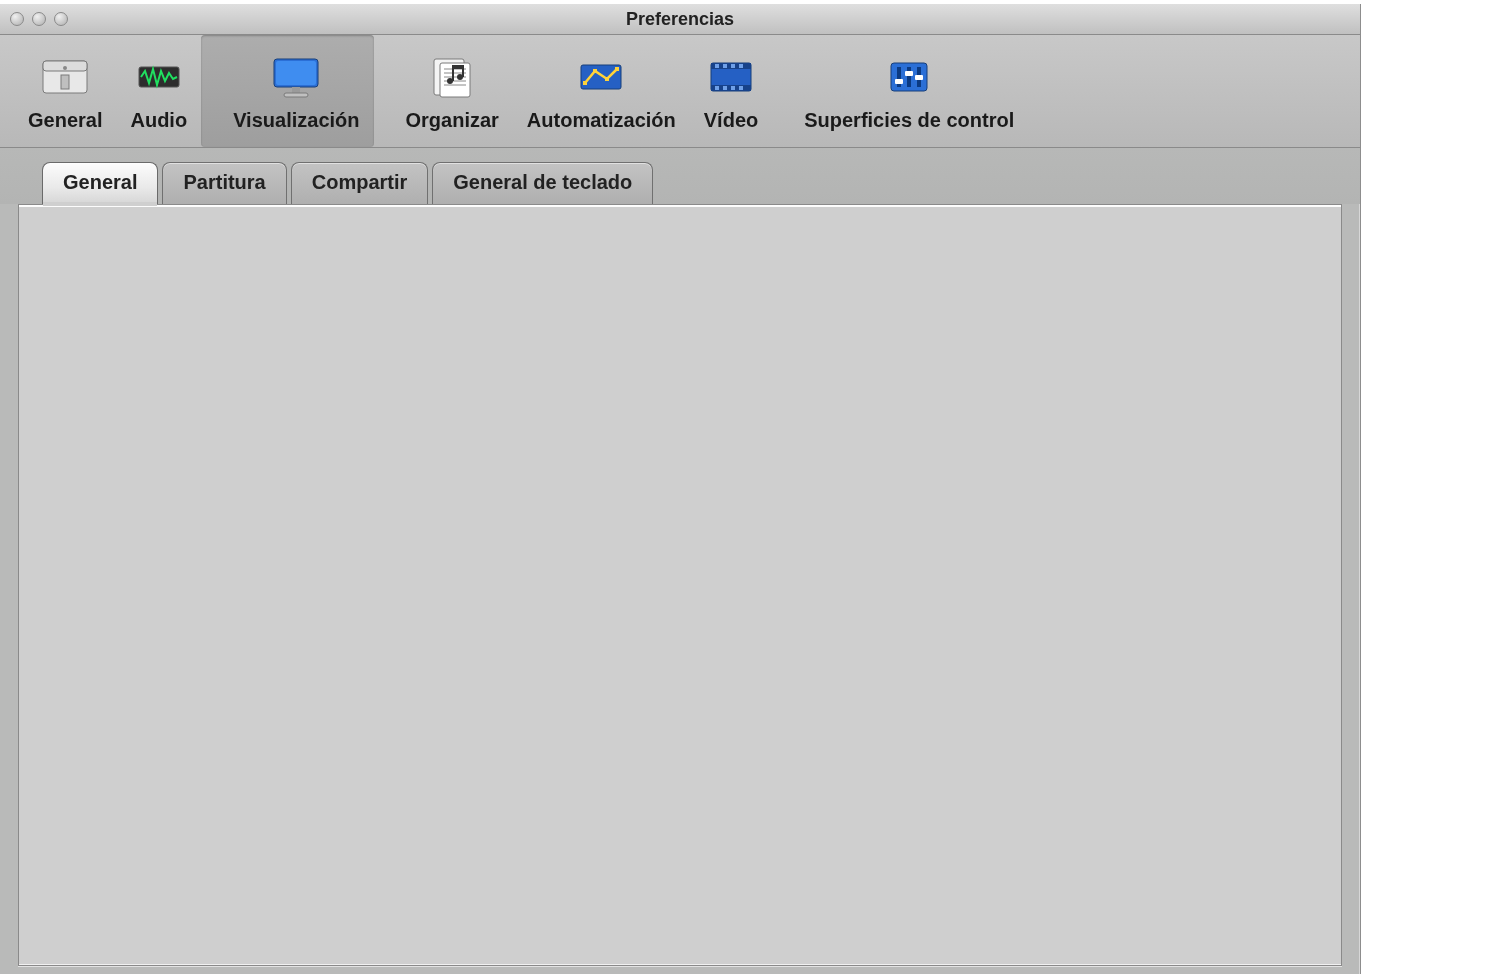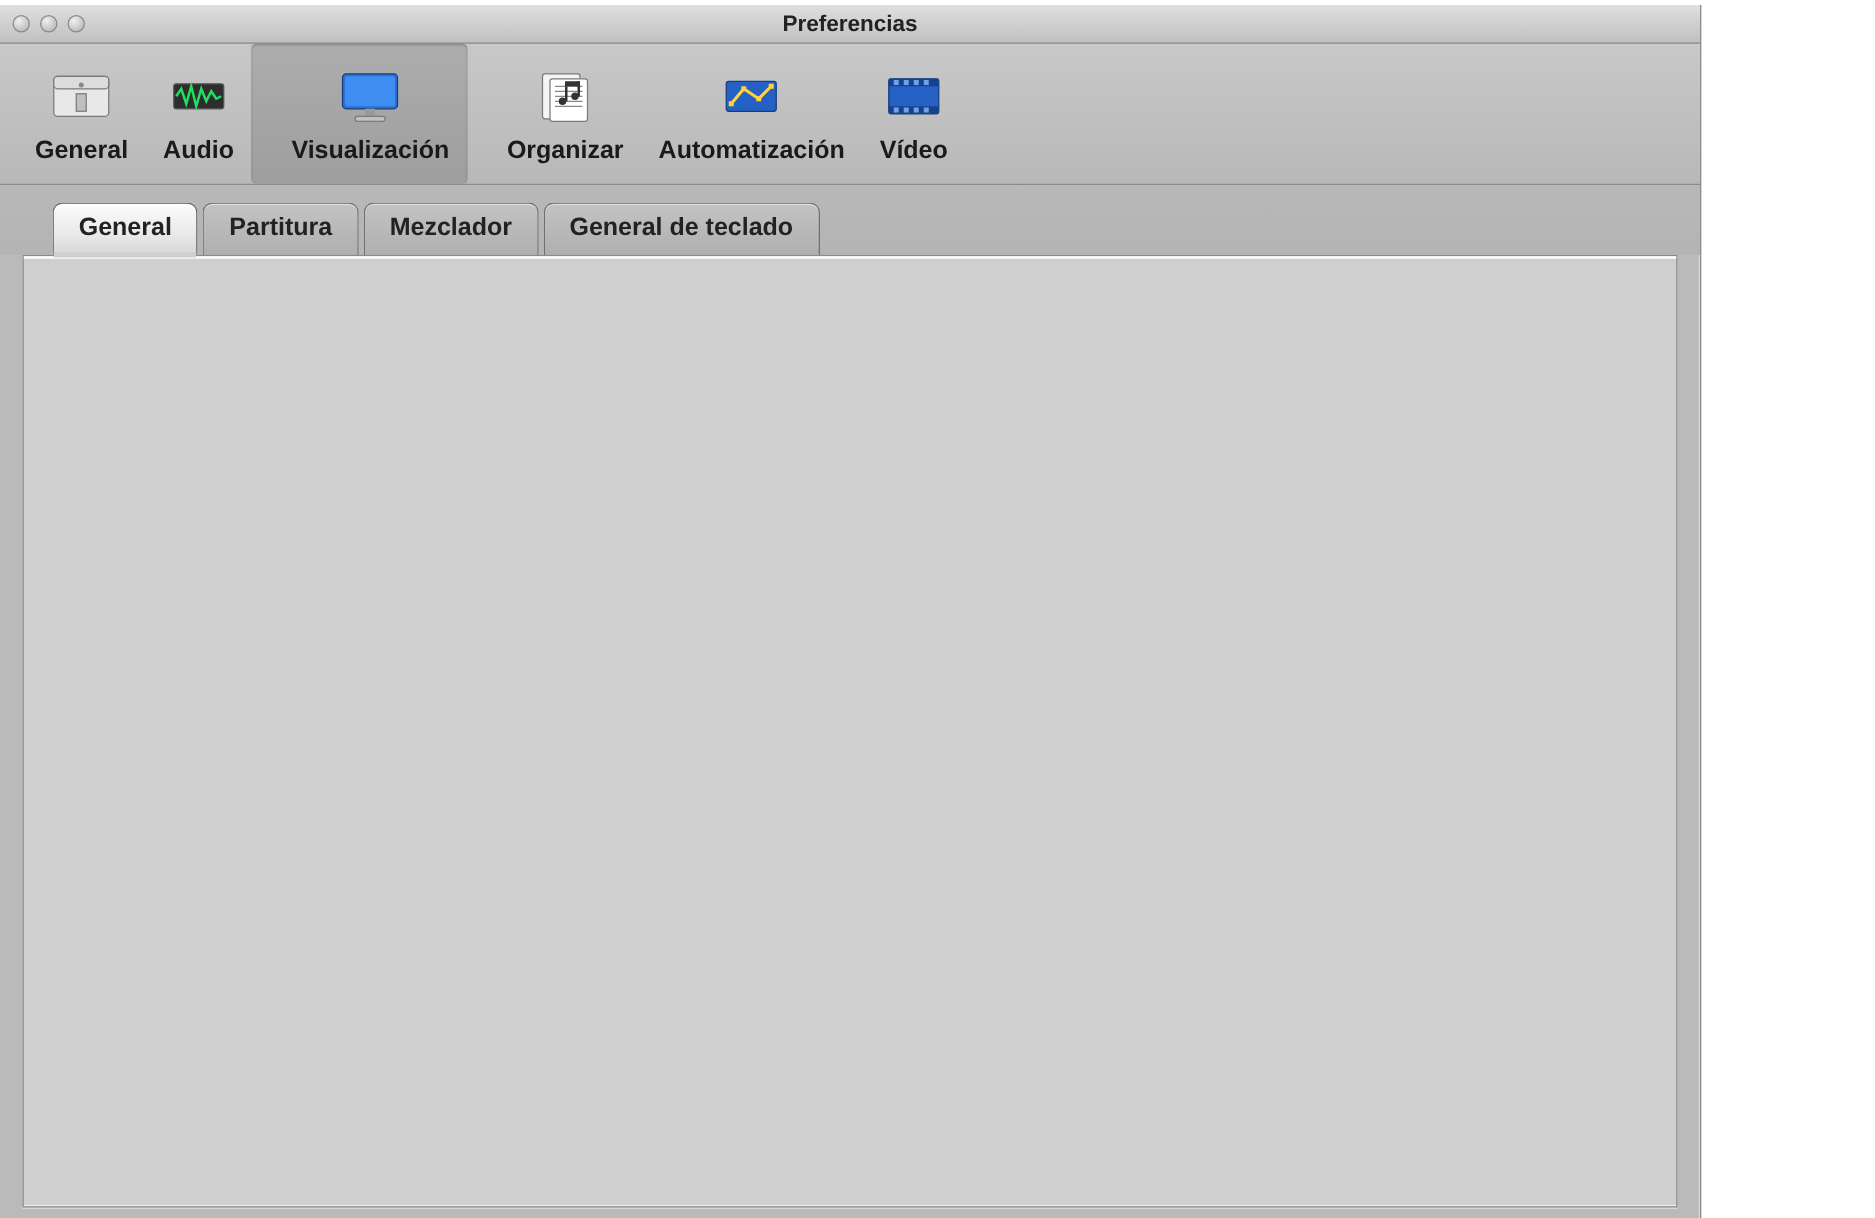--- a/index.html
+++ b/index.html
@@ -269,28 +269,42 @@
           <rect x="16" y="29" width="4" height="4" fill="#6fa0e8"></rect>
           <rect x="24" y="29" width="4" height="4" fill="#6fa0e8"></rect>
           <rect x="32" y="29" width="4" height="4" fill="#6fa0e8"></rect>
         </svg>
       </div>
       <div class="label">Vídeo</div>
     </div>
 
     <div class="toolbar-gap"></div>
 
+    <div class="toolbar-item">
+      <div class="icon-wrap">
+        <svg width="48" height="40" viewBox="0 0 48 40">
+          <rect x="6" y="6" width="36" height="28" rx="3" fill="#2b6fd6" stroke="#173f7a"></rect>
+          <rect x="12" y="10" width="4" height="20" fill="#0b3a82"></rect>
+          <rect x="22" y="10" width="4" height="20" fill="#0b3a82"></rect>
+          <rect x="32" y="10" width="4" height="20" fill="#0b3a82"></rect>
+          <rect x="10" y="22" width="8" height="5" rx="1" fill="#fff"></rect>
+          <rect x="20" y="14" width="8" height="5" rx="1" fill="#fff"></rect>
+          <rect x="30" y="18" width="8" height="5" rx="1" fill="#fff"></rect>
+        </svg>
+      </div>
+      <div class="label">Superficies de control</div>
+    </div>
 
     <div class="toolbar-gap"></div>
 
 
   </div>
 
   <div class="tabstrip">
     <div class="tab active"><span>General</span></div>
     <div class="tab"><span>Partitura</span></div>
-    <div class="tab"><span>Mezclador</span></div>
+    <div class="tab"><span>Compartir</span></div>
     <div class="tab"><span>General de teclado</span></div>
   </div>
 
   <div class="content-area"></div>
 
 </div>
 
 </body></html>

